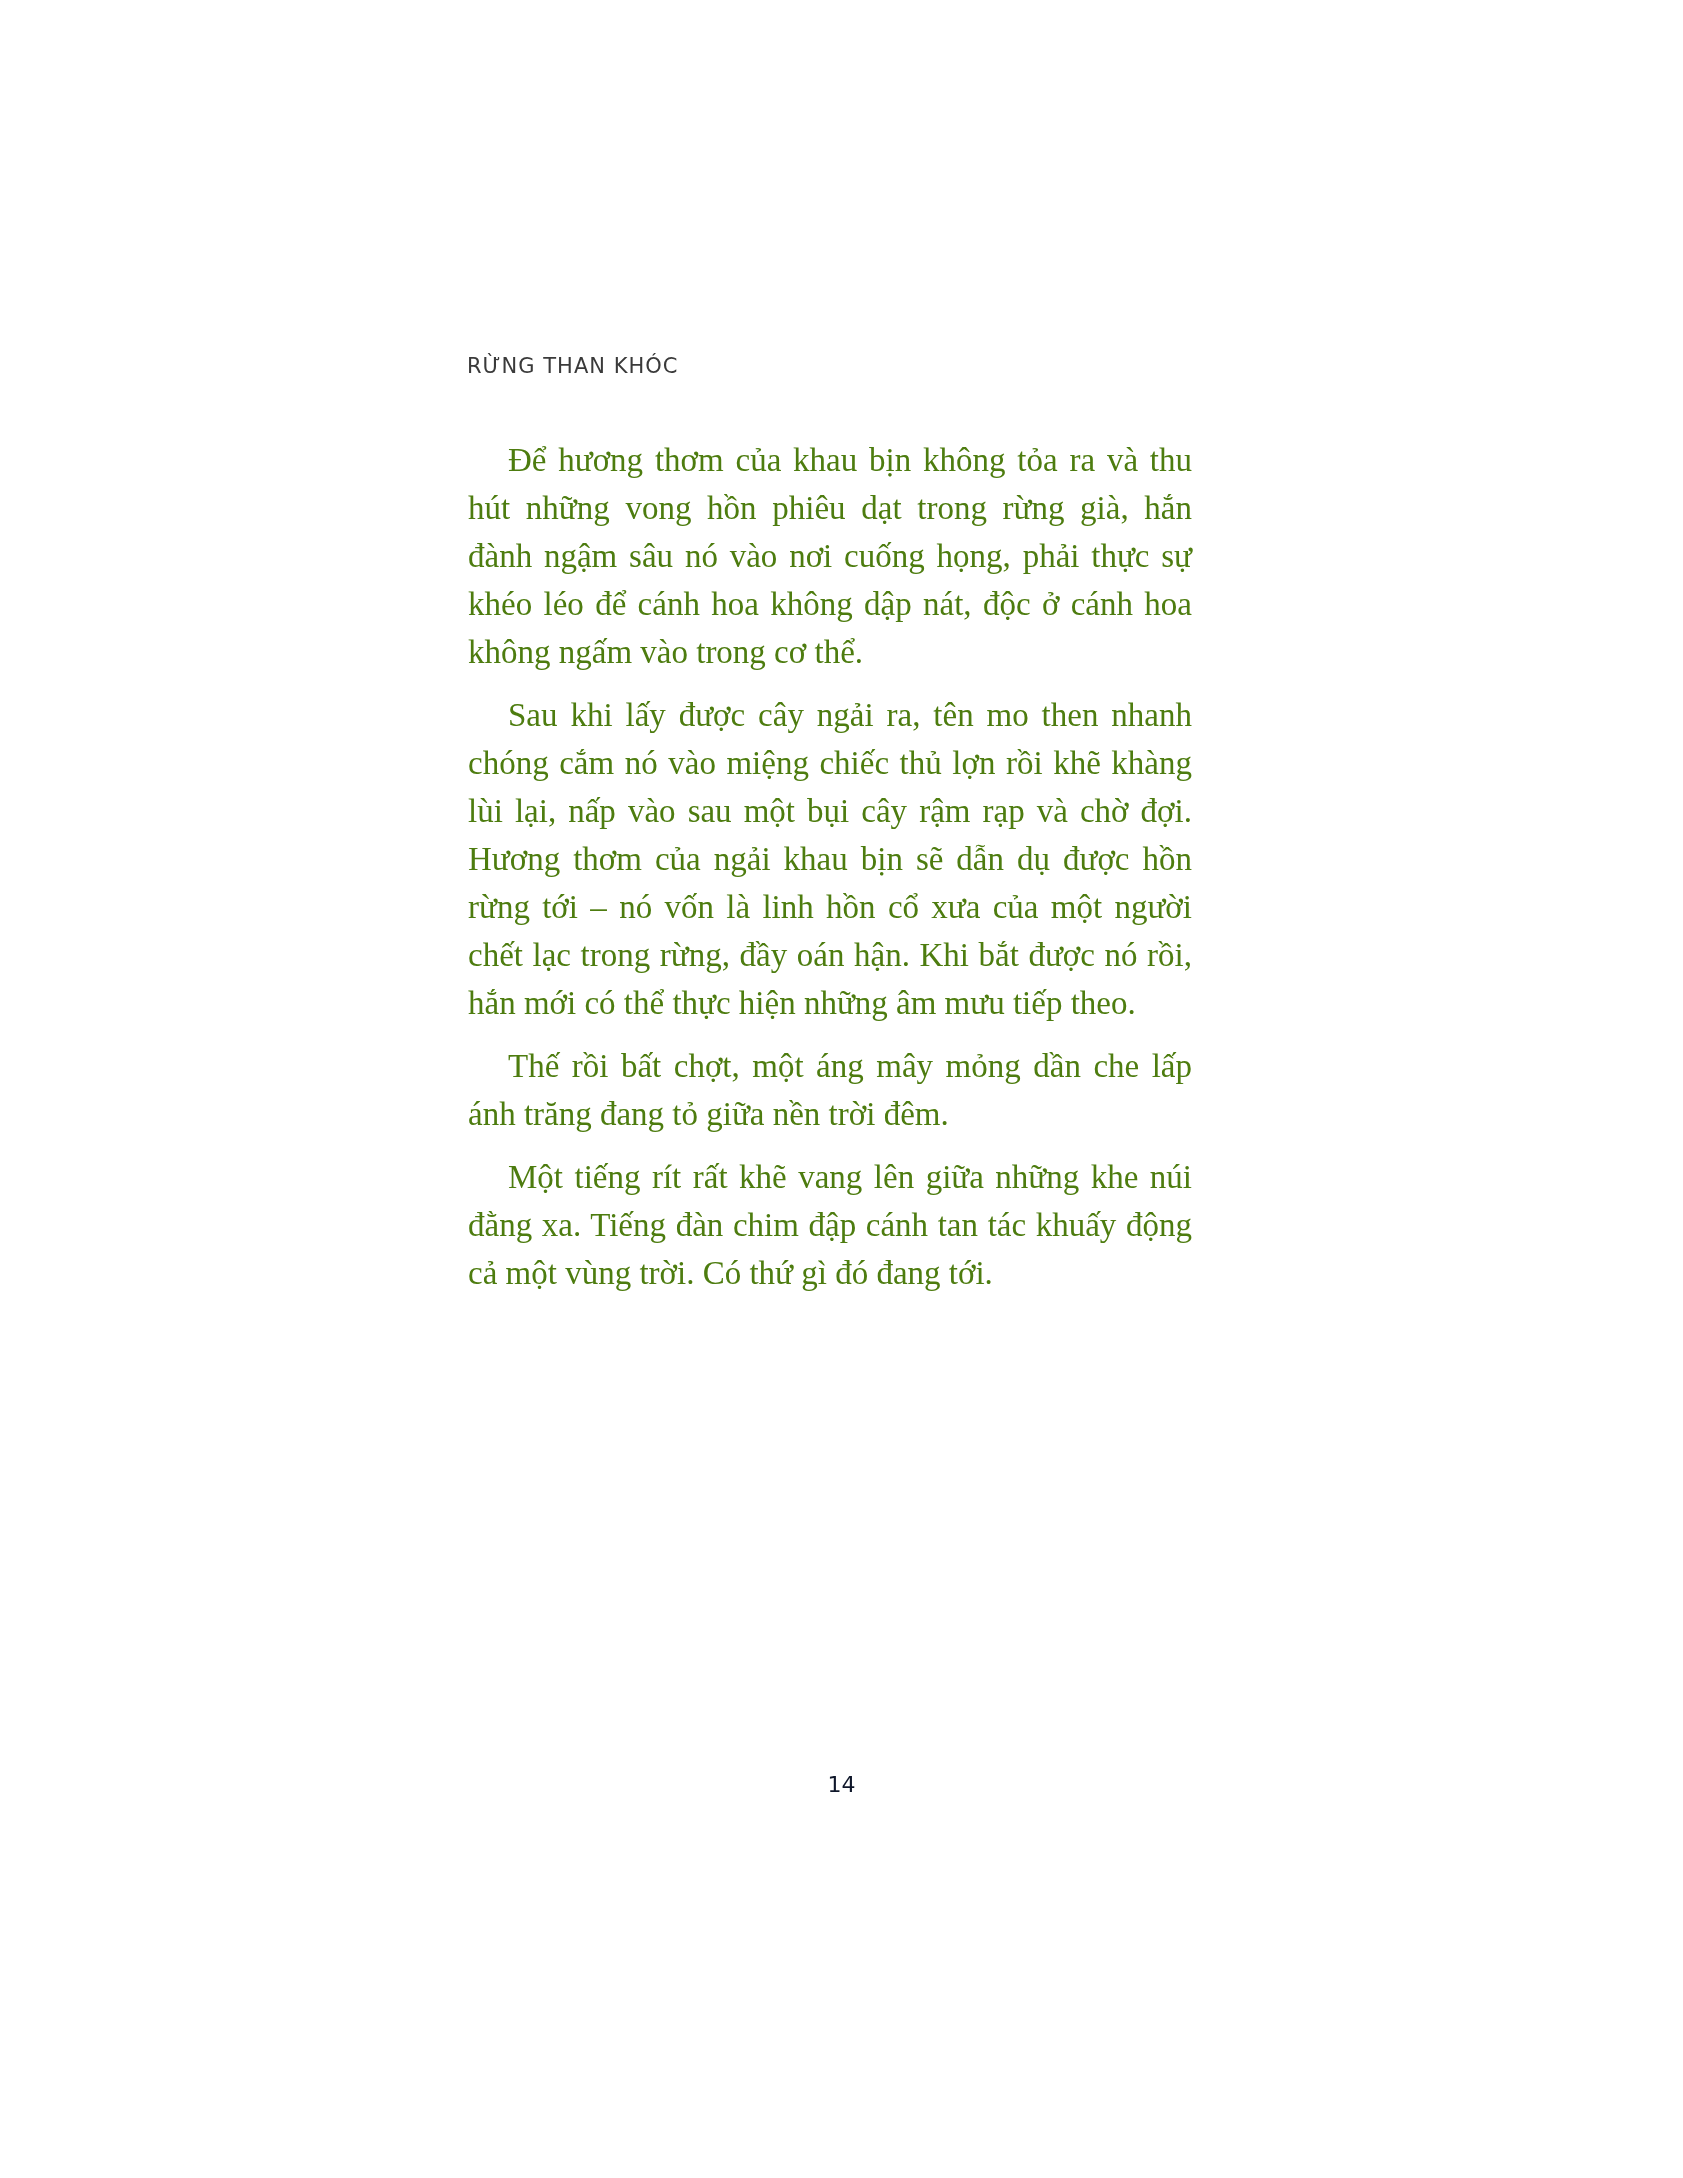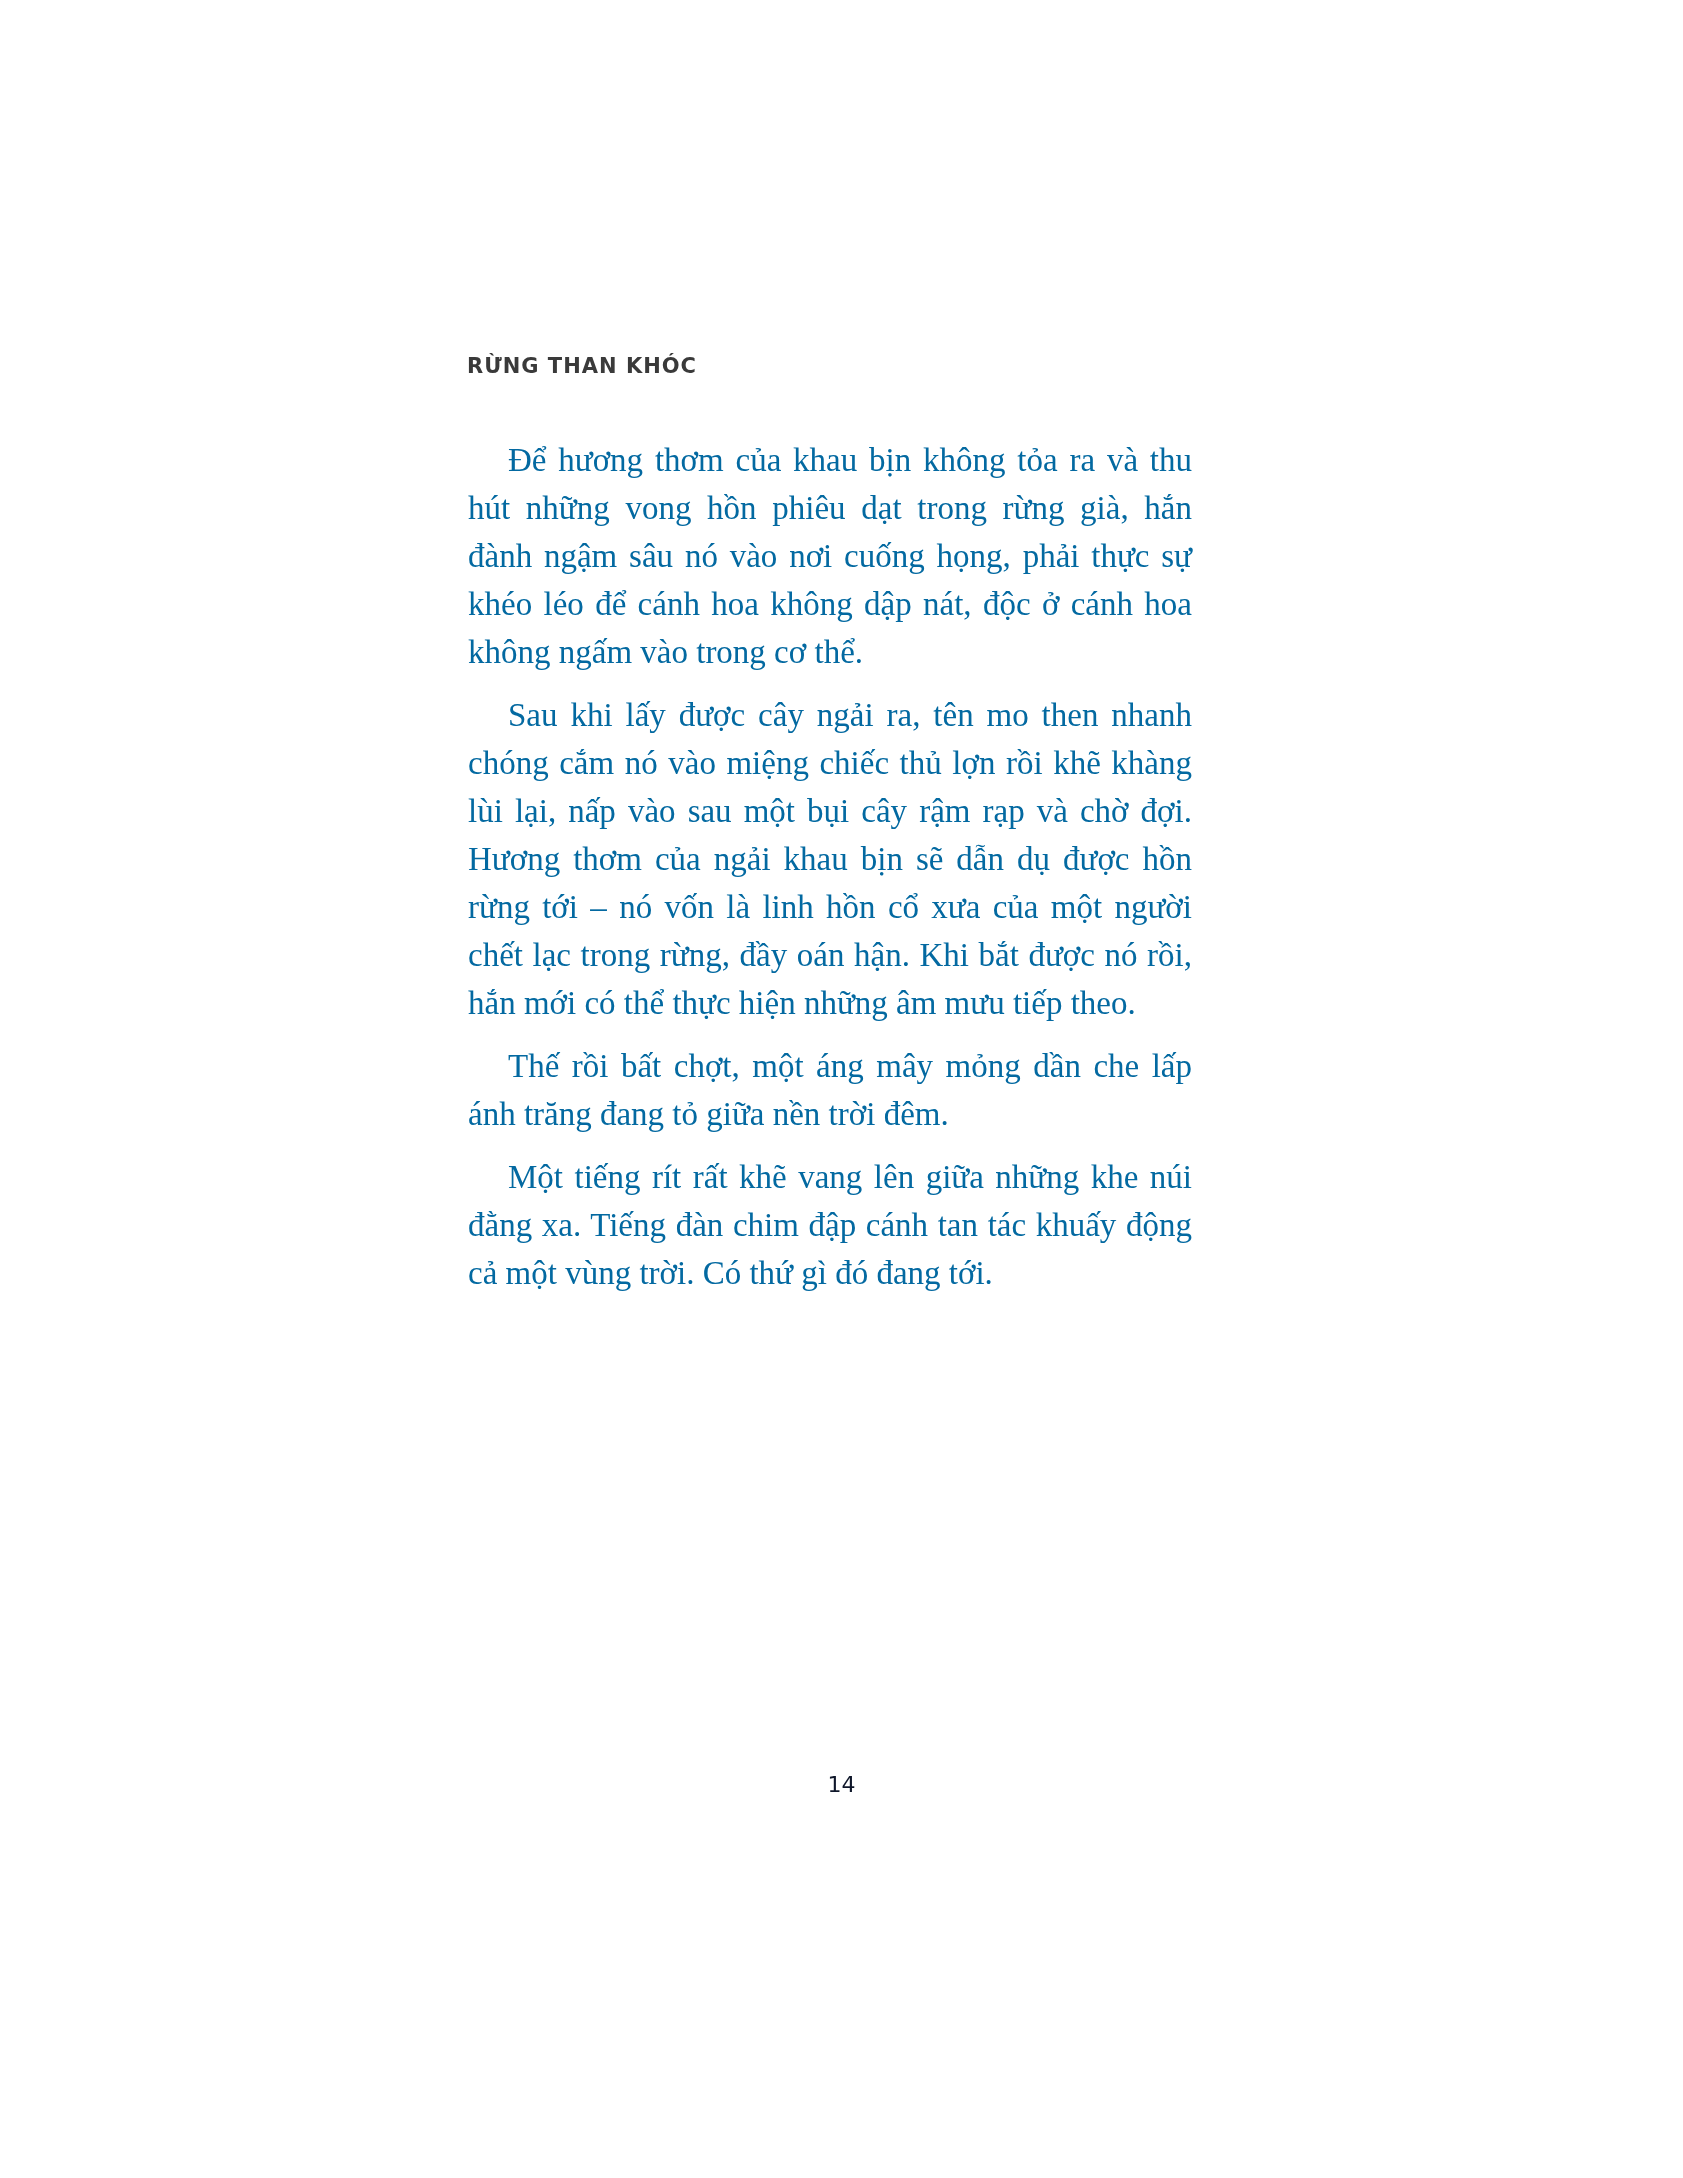--- a/index.html
+++ b/index.html
@@ -14,31 +14,31 @@
     overflow: hidden;
   }
   .running-head {
     position: absolute;
     left: 467px;
     top: 354px;
     font-family: "DejaVu Sans", sans-serif;
     font-size: 21px;
     letter-spacing: 1px;
     color: #3a3a3a;
-    font-weight: bold;
+    font-weight: normal;
   }
   .body-text {
     position: absolute;
     left: 468px;
     top: 436px;
     width: 724px;
     font-family: "Liberation Serif", serif;
     font-size: 33px;
     line-height: 48px;
-    color: #0369a1;
+    color: #4d7c0f;
     text-align: justify;
   }
   .body-text p {
     margin: 0 0 15px 0;
     text-indent: 40px;
   }
   .page-number {
     position: absolute;
     left: 0;
     width: 1683px;

